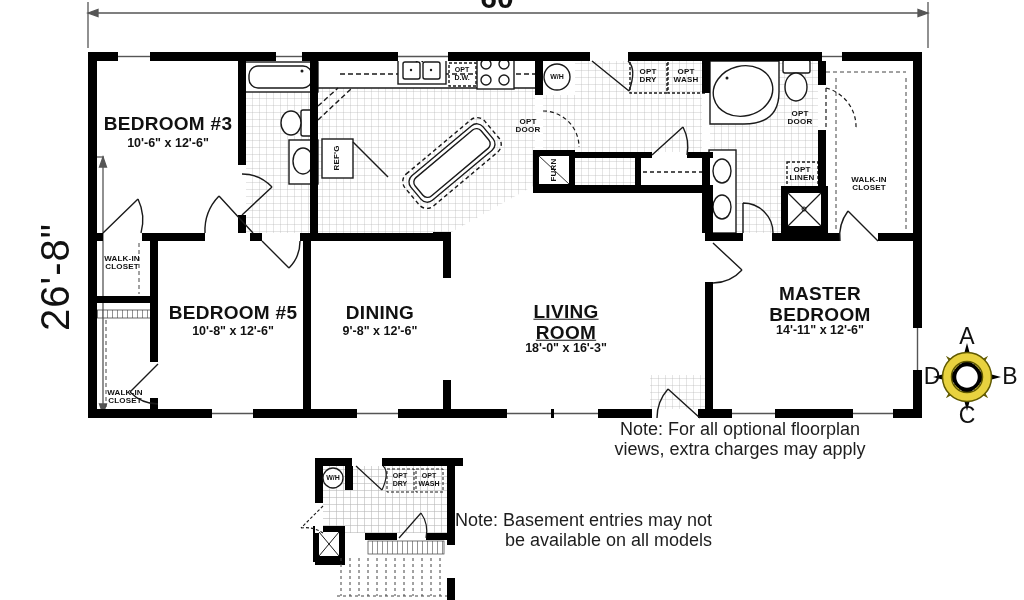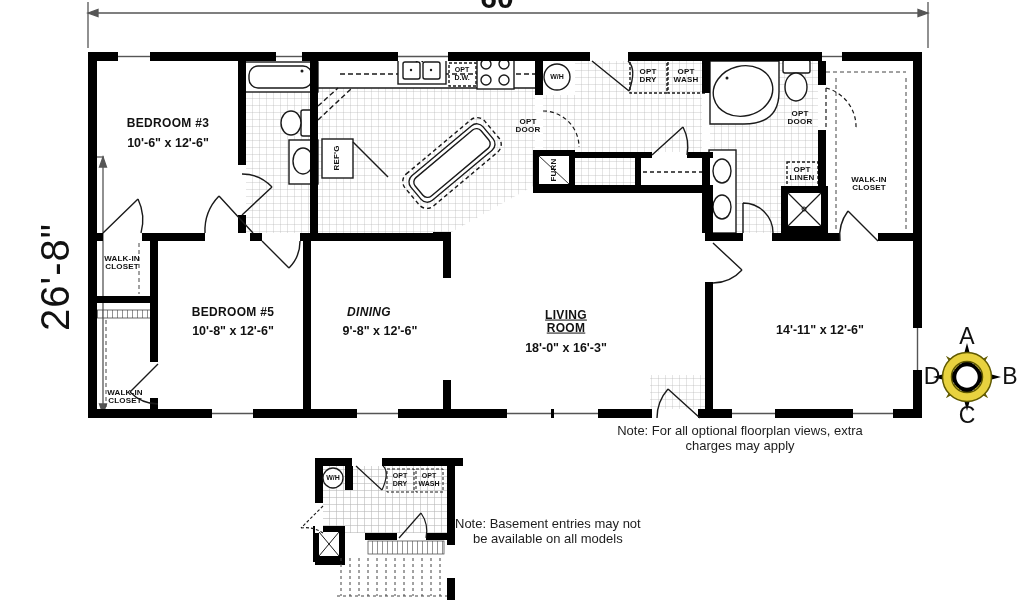--- a/index.html
+++ b/index.html
@@ -1,27 +1,27 @@
 <!DOCTYPE html>
 <html><head>
 <meta charset="utf-8">
 <style>
   html,body{margin:0;padding:0;background:#fff;}
   #stage{position:relative;width:1024px;height:600px;background:#fff;overflow:hidden;
          font-family:"Liberation Sans",sans-serif;}
   #plan-svg{position:absolute;left:0;top:0;}
   .lbl{position:absolute;color:#111;text-align:center;transform:translate(-50%,-50%);
        white-space:pre-line;line-height:1.12;z-index:5;}
-  .title{font-size:12px;font-weight:700;letter-spacing:.3px;}
+  .title{font-size:19px;font-weight:700;letter-spacing:.3px;}
   .size{font-size:12.5px;font-weight:700;}
   .small{font-size:8px;font-weight:700;line-height:1.05;letter-spacing:.2px;}
   .tiny{font-size:7px;font-weight:700;}
   .rot{transform:translate(-50%,-50%) rotate(-90deg);}
-  .note{font-size:13px;font-weight:400;color:#1d1d1d;white-space:pre-line;}
-  .note-left{transform:none;text-align:center;margin-top:7px;}
+  .note{font-size:18px;font-weight:400;color:#1d1d1d;white-space:pre-line;}
+  .note-left{transform:none;text-align:right;}
   .dim-v{font-size:40px;font-weight:400;transform:translate(-50%,-50%) rotate(-90deg);letter-spacing:1px;}
   .dim-h{font-size:30px;font-weight:700;transform:translate(-50%,0);}
   .compass-letter{font-size:23px;font-weight:400;}
 </style>
 </head>
 <body>
 
 <div id="stage">
 
 <svg id="plan-svg" width="1024" height="600" viewBox="0 0 1024 600">
@@ -281,27 +281,29 @@
 
   <div class="lbl dim-h" style="left:497px;top:-19px;">60</div>
   <div class="lbl dim-v" style="left:55px;top:277px;">26'-8"</div>
 
   <div class="lbl title" style="left:168px;top:124px;">BEDROOM #3</div>
   <div class="lbl size" style="left:168px;top:143px;">10'-6" x 12'-6"</div>
 
   <div class="lbl title" style="left:233px;top:313px;">BEDROOM #5</div>
   <div class="lbl size" style="left:233px;top:331px;">10'-8" x 12'-6"</div>
 
-  <div class="lbl title" style="left:369px;top:313px;font-style:italic;">DINING</div>
+  <div class="lbl title" style="left:380px;top:313px;">DINING</div>
   <div class="lbl size" style="left:380px;top:331px;">9'-8" x 12'-6"</div>
 
   <div class="lbl title" style="left:566px;top:322px;text-decoration:underline;">LIVING
 ROOM</div>
   <div class="lbl size" style="left:566px;top:348px;">18'-0" x 16'-3"</div>
 
+  <div class="lbl title" style="left:820px;top:304px;">MASTER
+BEDROOM</div>
   <div class="lbl size" style="left:820px;top:330px;">14'-11" x 12'-6"</div>
 
   <div class="lbl small" style="left:122px;top:263px;">WALK-IN
 CLOSET</div>
   <div class="lbl small" style="left:125px;top:397px;">WALK-IN
 CLOSET</div>
   <div class="lbl small" style="left:869px;top:184px;">WALK-IN
 CLOSET</div>
 
   <div class="lbl tiny" style="left:557px;top:77px;">W/H</div>

